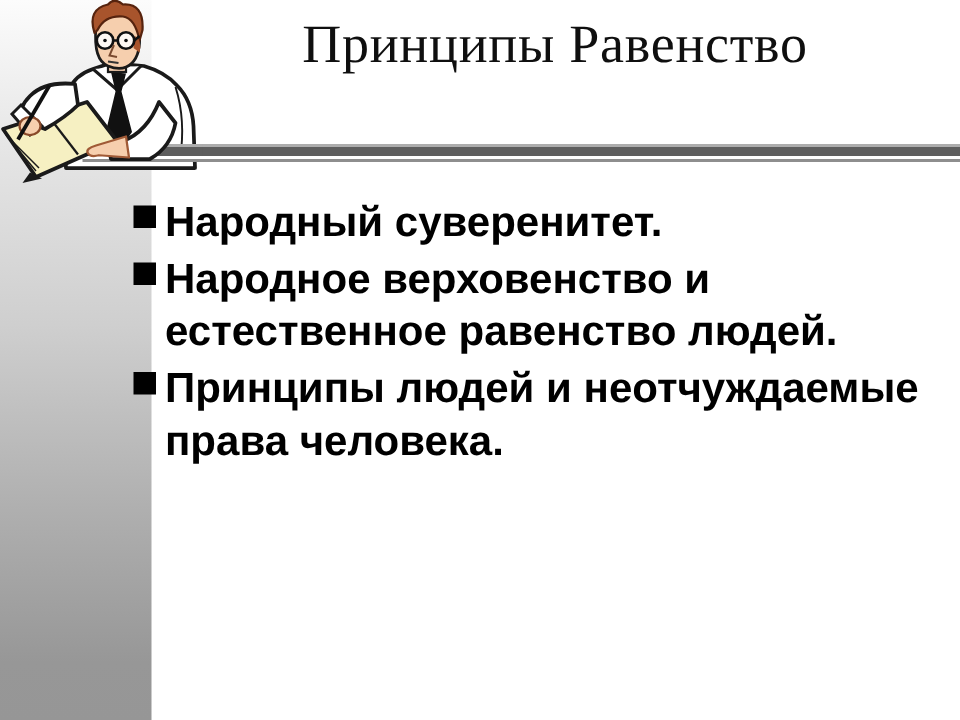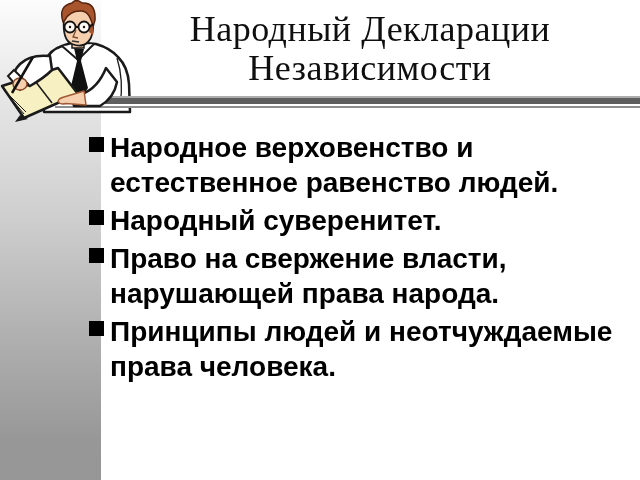--- a/index.html
+++ b/index.html
@@ -54,22 +54,21 @@
 
   <div class="left-bar"></div>
 
   <div class="divider">
     <div class="d1"></div>
     <div class="d2"></div>
     <div class="d3"></div>
   </div>
 
   <div class="title">
-    <div>Народный Декларации</div>
-    <div>Независимости</div>
+    <div>Принципы Равенство</div>
   </div>
 
   <div class="clipart">
     <svg viewBox="0 0 135 135" xmlns="http://www.w3.org/2000/svg">
 
       <path d="M46,60 Q50,50 62,46 L74,42 L96,44 Q110,48 118,57 Q128,67 129,84 L130,112 L44,112 L42,86 Q42,68 46,60 Z" fill="#ffffff" stroke="#1a1a1a" stroke-width="2.5" stroke-linejoin="round"></path>
       <path d="M117,58 Q124,80 120,106" fill="none" stroke="#1a1a1a" stroke-width="1.3"></path>
 
       <path d="M62,46 L78,60 L94,44" fill="#ffffff" stroke="#1a1a1a" stroke-width="2"></path>
       <path d="M74,48 L84,49 L81,61 L88,88 L79,101 L71,86 L77,61 Z" fill="#111111"></path>
@@ -103,20 +102,19 @@
       </g>
       <circle cx="70" cy="27" r="1.2" fill="#111"></circle>
         <circle cx="84" cy="27" r="1.2" fill="#111"></circle>
       <path d="M76,30 L73,37 L78,38" fill="none" stroke="#7a4a2f" stroke-width="1.3"></path>
       <path d="M72,41 L79,42" fill="none" stroke="#333333" stroke-width="1.5"></path>
     </svg>
   </div>
 
   <div class="content">
     <ul class="bullets">
+      <li>Народный суверенитет.</li>
       <li>Народное верховенство и естественное равенство людей.</li>
-      <li>Народный суверенитет.</li>
-      <li>Право на свержение власти, нарушающей права народа.</li>
       <li>Принципы людей и неотчуждаемые права человека.</li>
     </ul>
   </div>
 
 </div>
 
 </body></html>

